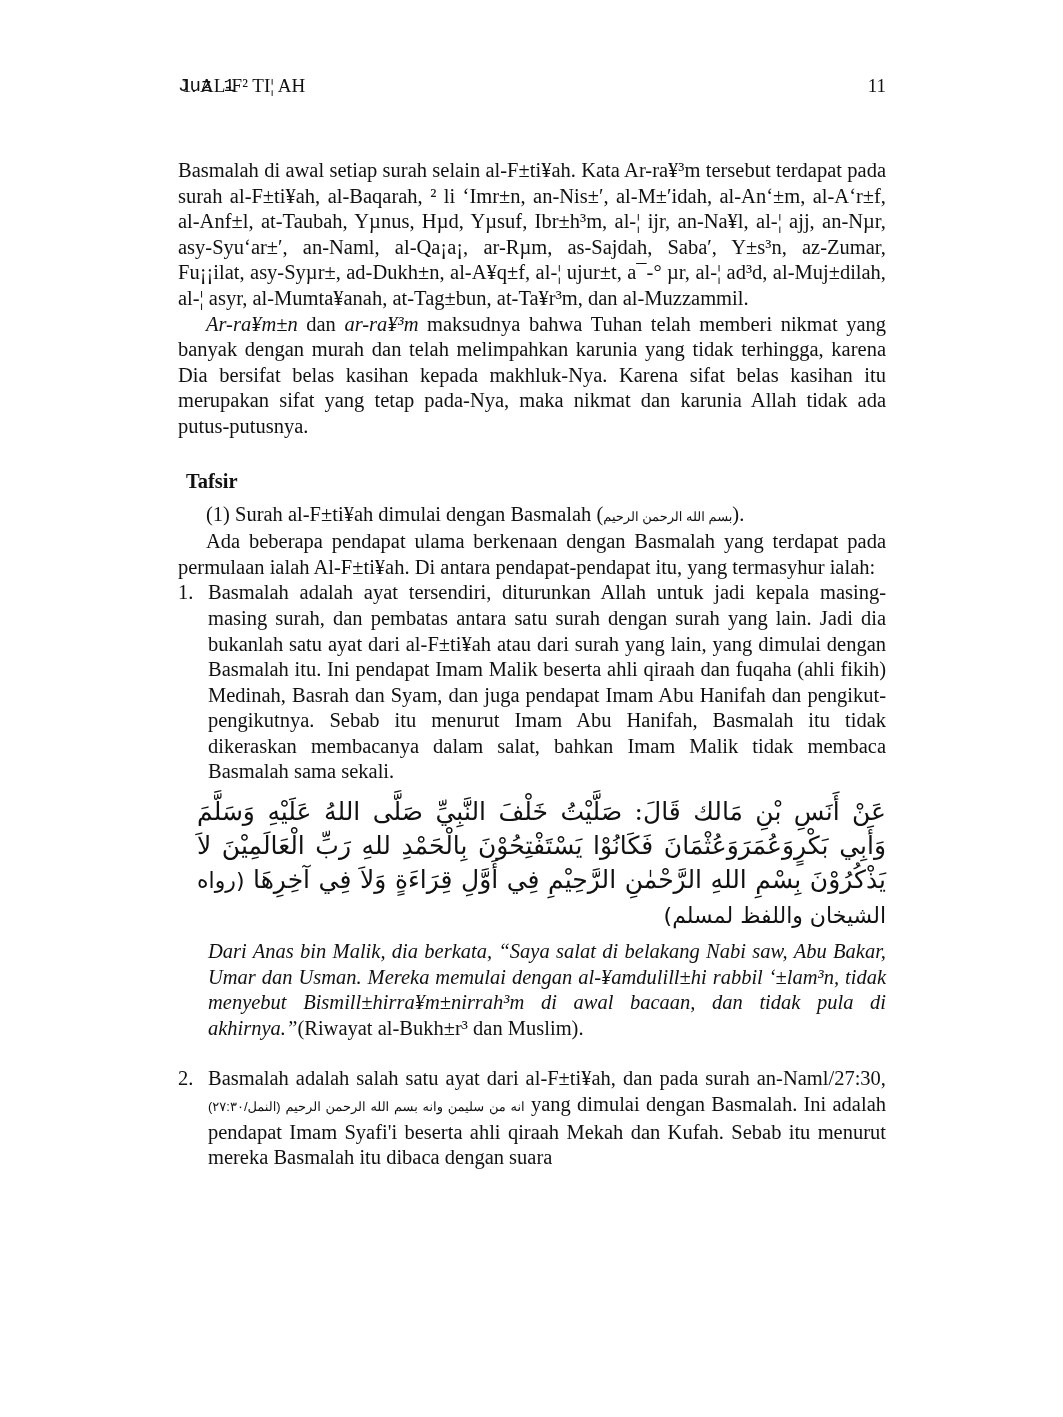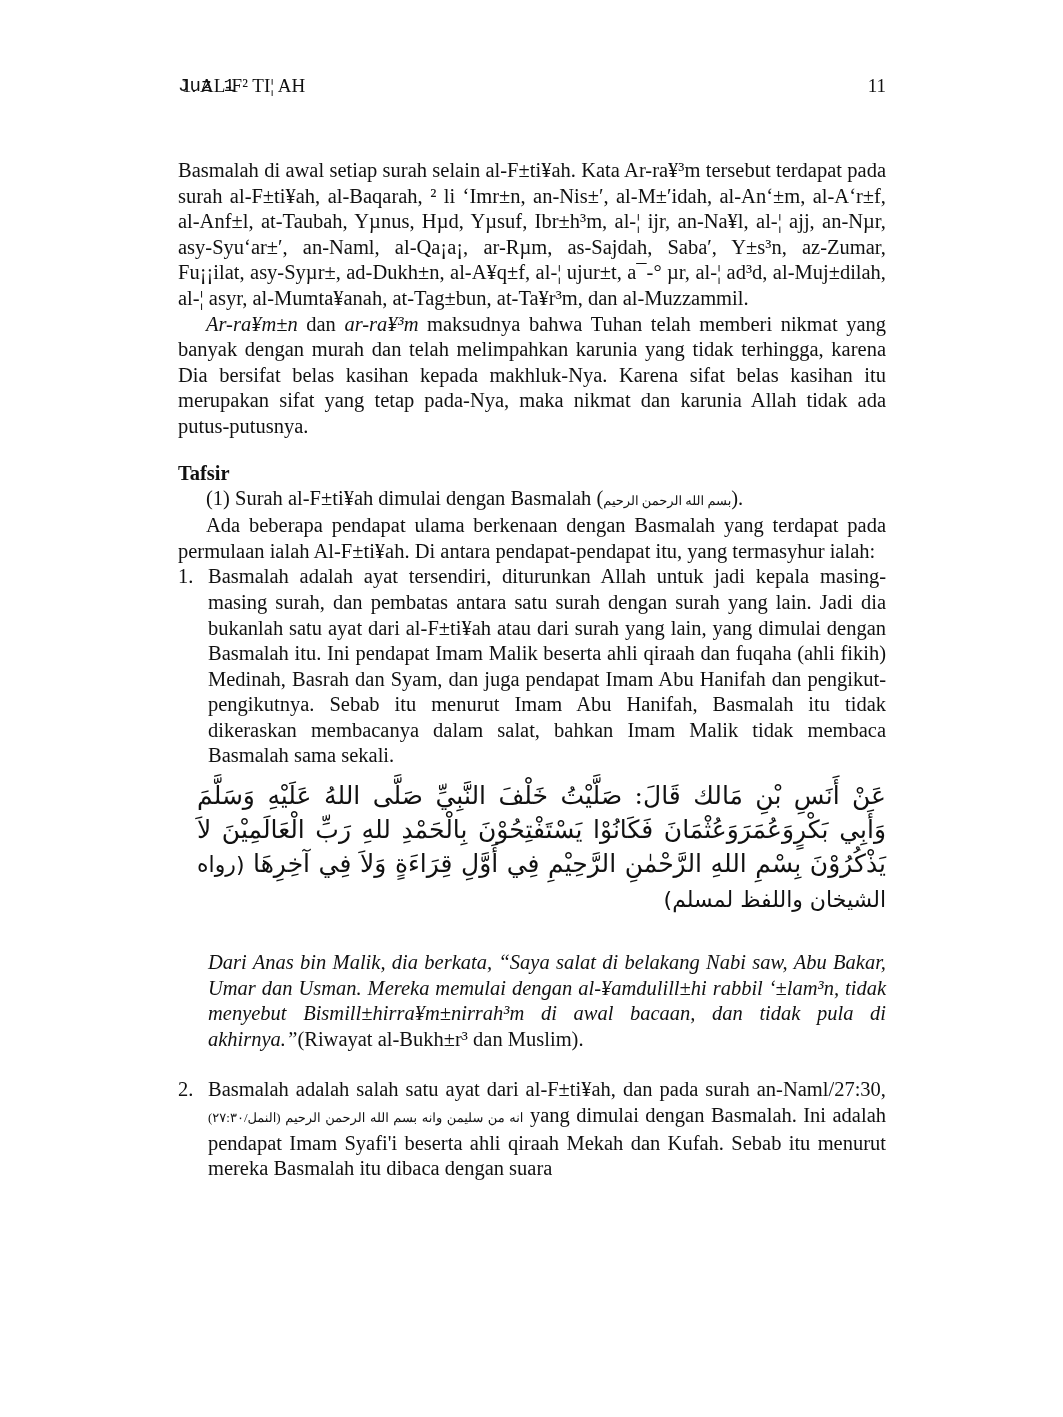--- a/index.html
+++ b/index.html
@@ -16,32 +16,32 @@
   .header .center { position: absolute; left: 0; right: 0; top: 0; text-align: left; padding-left: 4px; }
   .header .right { position: absolute; right: 0; top: 0; text-align: right; }
   .body {
     position: absolute; top: 158px; left: 178px; width: 708px;
     font-size: 20.5px; line-height: 25.6px; text-align: justify;
   }
   p { margin: 0; }
   .indent { text-indent: 28px; }
   .gap-before-heading { height: 20px; }
   h2.tafsir {
-    margin: 0; font-size: 20.5px; line-height: 26px; font-weight: bold;
+    margin: 8px; font-size: 20.5px; line-height: 26px; font-weight: bold;
   }
   .list-item { position: relative; padding-left: 30px; }
   .list-item .num { position: absolute; left: 0; top: 0; }
-  .arabic-inline { font-family: Liberation Serif, serif; font-size: 13px; direction: rtl; unicode-bidi: embed; }
+  .arabic-inline { font-family: Liberation Sans, sans-serif; font-size: 13px; direction: rtl; unicode-bidi: embed; }
   .hadith {
     direction: rtl; text-align: justify; text-align-last: right;
     font-family: "DejaVu Serif", serif; font-size: 25px; line-height: 34px;
     margin: 10px 0 6px 15px; padding-left: 4px;
   }
   .hadith .src { font-family: "DejaVu Sans", sans-serif; font-size: 22px; }
-  .translation { padding-left: 30px; font-style: italic; margin-top: 33px; }
+  .translation { padding-left: 30px; font-style: italic; margin-top: 6px; }
   .translation .ref { font-style: normal; }
   .spacer { height: 25px; }
 </style>
 </head>
 <body>
 
 <div class="header">
   <span class="left">Juz 1</span>
   <span class="center">1. AL-F² TI¦ AH</span>
   <span class="right">11</span>

